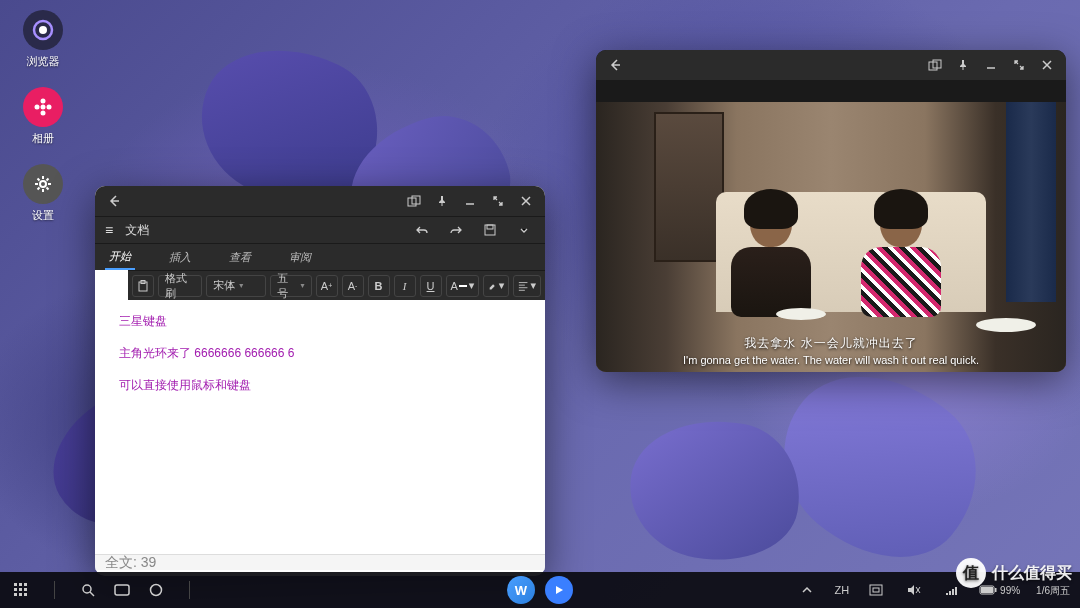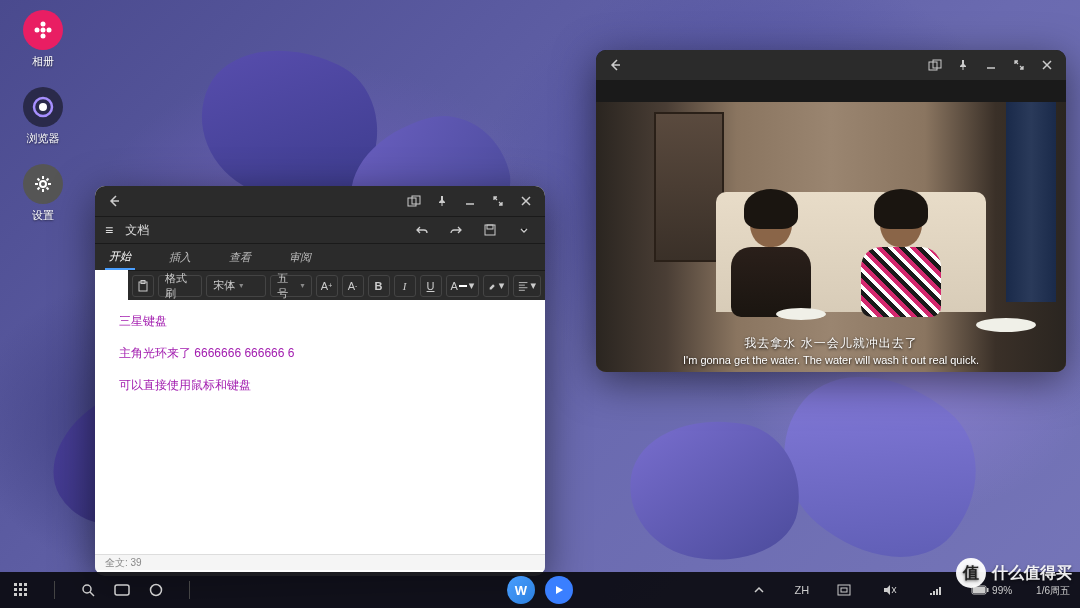--- a/index.html
+++ b/index.html
@@ -42,21 +42,21 @@
   .ed-secondbar .right { margin-left: auto; display: flex; gap: 12px; }
   .ed-tabs { height: 26px; background: #2b2b2b; display: flex; align-items: center; padding: 0 10px; gap: 30px; color: #bbb; font-size: 11px; font-style: italic; }
   .ed-tabs .tab { cursor: pointer; padding: 4px 4px; }
   .ed-tabs .tab.active { color: #fff; border-bottom: 2px solid #4a9fff; }
   .ed-format { height: 30px; background: #2b2b2b; display: flex; align-items: center; padding: 0 4px; gap: 4px; color: #ccc; font-size: 11px; border-top: 1px solid #1a1a1a; margin-left: 33px; }
   .fbtn { height: 22px; min-width: 22px; padding: 0 4px; display: flex; align-items: center; justify-content: center; border: 1px solid #444; border-radius: 3px; cursor: pointer; font-size: 11px; }
   .fsel { height: 22px; padding: 0 6px; border: 1px solid #444; border-radius: 3px; display: flex; align-items: center; gap: 4px; cursor: pointer; font-size: 11px; }
   .fsel .arrow { font-size: 8px; color: #888; }
   .ed-page { background: #fff; height: calc(100% - 30px - 28px - 26px - 30px - 22px); padding: 12px 24px; color: #a21caf; font-size: 12px; position: relative; }
   .ed-page p { margin-bottom: 14px; line-height: 1.5; }
-  .ed-status { height: 16px; background: #f5f5f5; border-top: 1px solid #ddd; display: flex; align-items: center; padding: 0 10px; font-size: 10px; color: #888; }
+  .ed-status { height: 16px; background: #f5f5f5; border-top: 1px solid #ddd; display: flex; align-items: center; padding: 0 10px; font-size: 14px; color: #888; }
 
   
   .video { left: 596px; top: 50px; width: 470px; height: 322px; background: #1a1a1a; }
   .vid-blackbar { height: 22px; background: #1a1a1a; }
   .vid-frame { width: 100%; height: calc(100% - 30px - 22px); position: relative; background: linear-gradient(180deg,#3a2f28 0%, #5a4a3e 40%, #6a5548 100%); overflow: hidden; }
   .room-wall { position: absolute; inset: 0; background: linear-gradient(90deg, #2a2520 0%, #4a3e35 15%, #8a7560 30%, #9a8570 50%, #8a7560 70%, #3a3028 85%, #2a2520 100%); }
   .door { position: absolute; left: 58px; top: 10px; width: 70px; height: 150px; background: linear-gradient(180deg,#5a4a3e,#3a3028); border: 2px solid #2a2018; }
   .curtain { position: absolute; right: 10px; top: 0; width: 50px; height: 200px; background: linear-gradient(90deg,#1a2a4a,#2a3a5a,#1a2a4a); }
   .sofa { position: absolute; left: 120px; right: 80px; top: 90px; height: 120px; background: linear-gradient(180deg,#e8dcc8,#d8ccb8); border-radius: 10px 10px 0 0; }
   .person { position: absolute; bottom: 55px; width: 90px; height: 120px; }
@@ -72,21 +72,21 @@
   .plB { right: 30px; bottom: 40px; width: 60px; height: 14px; }
   .subtitle { position: absolute; bottom: 6px; left: 0; right: 0; text-align: center; color: #fff; text-shadow: 0 1px 3px #000; }
   .subtitle .cn { font-size: 12px; font-weight: 500; letter-spacing: 1px; }
   .subtitle .en { font-size: 11px; margin-top: 2px; }
 
   
   .taskbar { position: absolute; left: 0; right: 0; bottom: 0; height: 36px; background: rgba(10,10,15,.92); display: flex; align-items: center; padding: 0 10px; color: #ccc; font-size: 11px; }
   .taskbar .grp { display: flex; align-items: center; gap: 12px; }
   .taskbar .sep { width: 1px; height: 18px; background: #444; margin: 0 10px; }
   .taskbar .center { position: absolute; left: 50%; transform: translateX(-50%); display: flex; gap: 10px; }
-  .taskbar .right { margin-left: auto; display: flex; align-items: center; gap: 24px; }
+  .taskbar .right { margin-left: auto; display: flex; align-items: center; gap: 16px; }
   .tskbtn { width: 22px; height: 22px; display: flex; align-items: center; justify-content: center; cursor: pointer; border-radius: 4px; }
   .app-icon { width: 28px; height: 28px; border-radius: 50%; display: flex; align-items: center; justify-content: center; font-size: 13px; font-weight: bold; cursor: pointer; }
   .wps-icon { background: linear-gradient(135deg,#4a9fff,#2a7fdf); color: #fff; }
   .play-icon-bg { background: #3a7fff; color: #fff; }
   .clock { text-align: left; line-height: 1.1; font-size: 10px; }
 
   
   .watermark { position: absolute; right: 8px; bottom: 20px; display: flex; align-items: center; gap: 6px; color: rgba(255,255,255,.92); font-size: 16px; font-weight: 600; text-shadow: 0 1px 3px rgba(0,0,0,.6); }
   .watermark .badge { width: 30px; height: 30px; border-radius: 50%; background: rgba(255,255,255,.95); color: #222; display: flex; align-items: center; justify-content: center; font-size: 16px; }
 
@@ -97,40 +97,40 @@
 
 <div class="wallpaper">
   <div class="petal p1"></div>
     <div class="petal p2"></div>
     <div class="petal p3"></div>
     <div class="petal p4"></div>
     <div class="petal p5"></div>
 </div>
 
 <div class="desktop-icons">
+  <div class="dicon">
+    <div class="circ browser-bg">
+      <svg width="22" height="22" viewBox="0 0 22 22">
+          <circle cx="11" cy="11" r="9" fill="none" stroke="#a78fff" stroke-width="2.5"></circle>
+          <circle cx="11" cy="11" r="4" fill="#fff"></circle>
+        </svg>
+    </div>
+    <div class="lbl">浏览器</div>
+  </div>
   <div class="dicon">
     <div class="circ gallery-bg">
       <svg width="20" height="20" viewBox="0 0 20 20">
           <circle cx="10" cy="10" r="2.5" fill="#fff"></circle>
           <circle cx="10" cy="4" r="2.5" fill="#fff"></circle>
           <circle cx="10" cy="16" r="2.5" fill="#fff"></circle>
           <circle cx="4" cy="10" r="2.5" fill="#fff"></circle>
           <circle cx="16" cy="10" r="2.5" fill="#fff"></circle>
         </svg>
     </div>
     <div class="lbl">相册</div>
-  </div>
-  <div class="dicon">
-    <div class="circ browser-bg">
-      <svg width="22" height="22" viewBox="0 0 22 22">
-          <circle cx="11" cy="11" r="9" fill="none" stroke="#a78fff" stroke-width="2.5"></circle>
-          <circle cx="11" cy="11" r="4" fill="#fff"></circle>
-        </svg>
-    </div>
-    <div class="lbl">浏览器</div>
   </div>
   <div class="dicon">
     <div class="circ settings-bg">
       <svg width="20" height="20" viewBox="0 0 20 20">
           <circle cx="10" cy="10" r="3" fill="none" stroke="#fff" stroke-width="2"></circle>
           <path stroke="#fff" stroke-width="2" d="M10 2v3M10 15v3M2 10h3M15 10h3M4.5 4.5l2 2M13.5 13.5l2 2M15.5 4.5l-2 2M6.5 13.5l-2 2"></path>
         </svg>
     </div>
     <div class="lbl">设置</div>
   </div>

